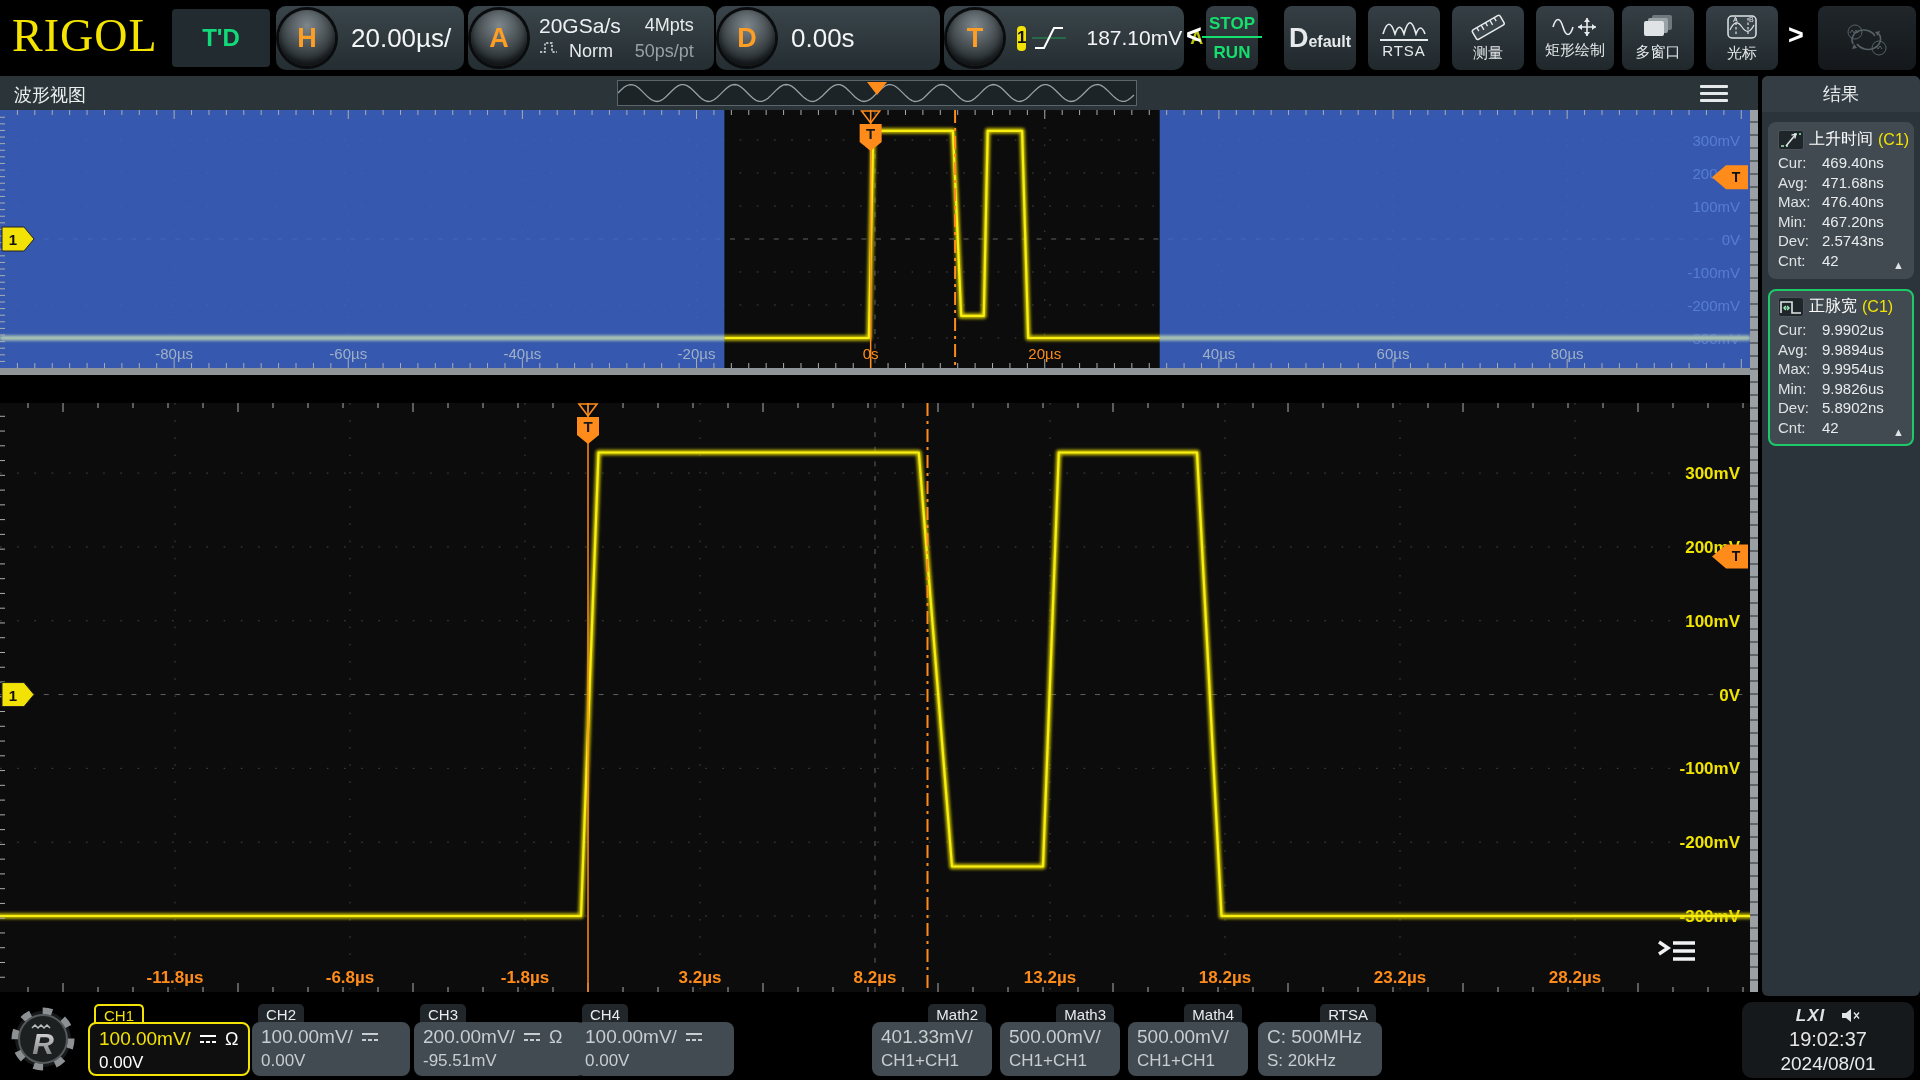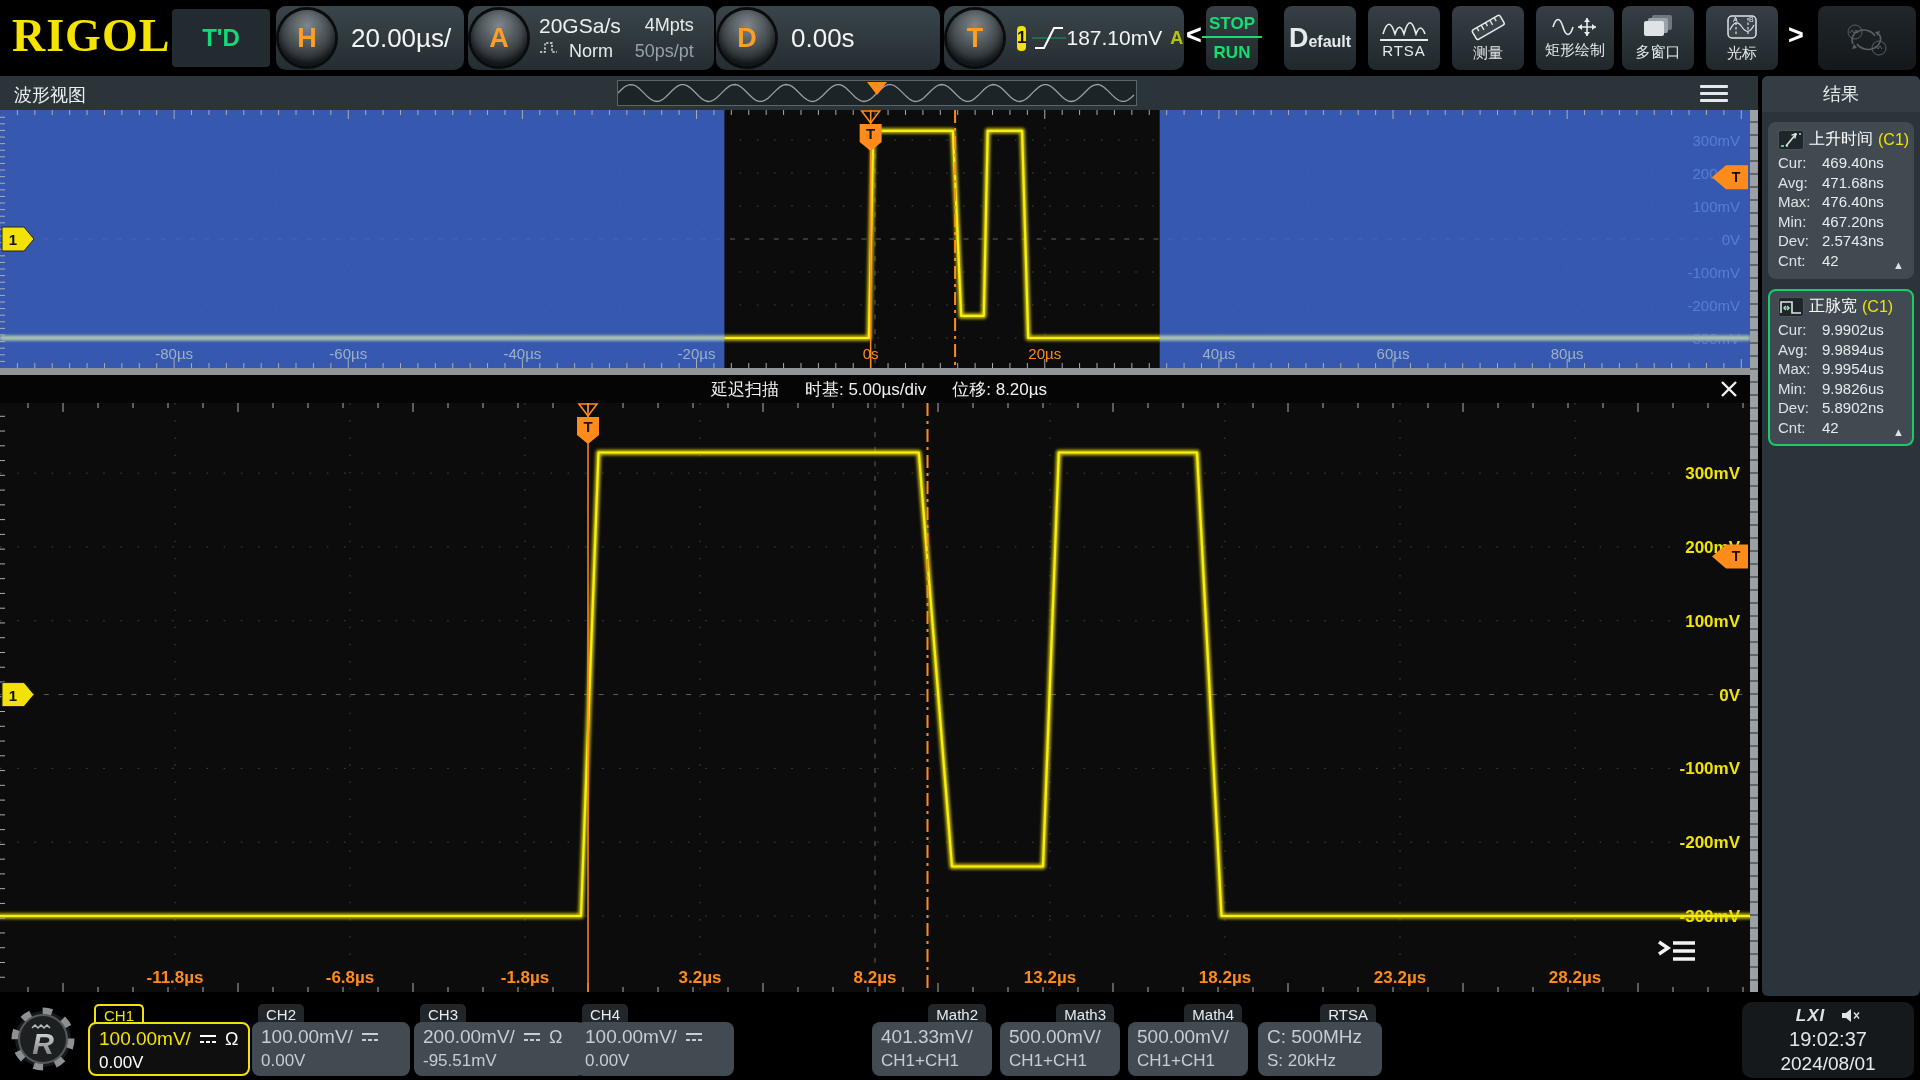--- a/index.html
+++ b/index.html
@@ -3,41 +3,41 @@
 <meta charset="utf-8">
 <style>
   *{box-sizing:border-box;margin:0;padding:0}
   html,body{background:#000}
   #screen{position:relative;width:1920px;height:1080px;background:#000;overflow:hidden;
           font-family:"Liberation Sans",sans-serif;color:#e8ebec}
 
   
   #top-bar{position:absolute;left:0;top:0;width:1920px;height:76px;background:#000}
   #logo{position:absolute;left:12px;top:10px;font-family:"Liberation Serif",serif;
-        font-size:46px;font-weight:bold;color:#f5e400;letter-spacing:1px;line-height:52px}
+        font-size:46px;font-weight:normal;color:#f5e400;letter-spacing:1px;line-height:52px}
   #trig-status{position:absolute;left:172px;top:9px;width:98px;height:58px;background:#222b2f;
         border-radius:4px;display:flex;align-items:center;justify-content:center;
         color:#12d97a;font-size:24px;font-weight:bold}
   .capsule{position:absolute;top:6px;height:64px;background:linear-gradient(#3a454b,#242d31);
         border-radius:10px;display:flex;align-items:center}
   .knob{width:56px;height:56px;border-radius:50%;flex:0 0 56px;margin-left:3px;
         background:radial-gradient(circle at 50% 28%,#7d878c,#23292c 75%);
         box-shadow:0 0 0 3px #0a0c0d, inset 0 -4px 7px rgba(0,0,0,.55);
         display:flex;align-items:center;justify-content:center;
         color:#ff9e24;font-size:27px;font-weight:bold}
   .cap-value{color:#f3f5f6;font-size:26px;margin-left:16px;white-space:nowrap}
   .a-col1{margin-left:12px;display:flex;flex-direction:column;gap:3px}
   .a-rate{font-size:21px;color:#eef1f2}
   .a-mode-row{display:flex;gap:6px;font-size:18px;color:#e8ebec}
   .a-col2{margin-left:14px;margin-right:12px;display:flex;flex-direction:column;gap:5px;align-items:flex-end}
   .a-pts{font-size:18px;color:#e8ebec}
   .a-res{font-size:18px;color:#97a1a6}
   .t-src{width:27px;height:25px;background:#f2e205;border-radius:4px;color:#111;
         font-size:17px;font-weight:bold;display:flex;align-items:center;justify-content:center;margin-left:14px}
-  .t-level{font-size:21px;color:#f3f5f6;margin-left:0}
+  .t-level{font-size:21px;color:#f3f5f6;margin-left:20px}
   .t-suffix{font-size:18px;color:#b8c40a;font-weight:bold;margin-left:8px;margin-right:10px}
   .chev{position:absolute;top:20px;color:#fff;font-size:27px;font-weight:bold;cursor:pointer}
   .tool-btn{position:absolute;top:6px;width:72px;height:64px;border-radius:8px;
         background:linear-gradient(#353f45,#20282c);display:flex;flex-direction:column;
         align-items:center;justify-content:center;gap:3px;color:#e7eaec;font-size:15px;cursor:pointer}
   #btn-stoprun{left:1206px;width:52px}
   .sr{color:#14e06e;font-size:17px;font-weight:bold;line-height:20px;padding:0 7px}
   .sr.stop{border-bottom:2px solid #14e06e;padding-bottom:2px;margin-bottom:2px}
   #btn-default{left:1284px}
   .def-D{font-size:27px;font-weight:bold}
@@ -569,34 +569,20 @@
         </g>
         <g>
           <polygon points="2,117 24,117 34,129 24,141 2,141" fill="#f2e205" stroke="#222" stroke-width="1"></polygon>
           <text x="13" y="135" text-anchor="middle" font-size="15" font-weight="bold" fill="#111">1</text>
         </g>
       </svg>
   </div>
 
   <div id="hscroll"></div>
 
-  <div id="delay-bar">
-    <span>延迟扫描</span>
-    <span>
-      <span>时基:</span> <span>5.00µs/div</span>
-    </span>
-    <span>
-      <span>位移:</span> <span>8.20µs</span>
-    </span>
-    <span id="delay-close">
-      <svg width="22" height="22" viewBox="0 0 22 22">
-          <path d="M4 4 L18 18 M18 4 L4 18" stroke="#f0f2f3" stroke-width="2.4"></path>
-        </svg>
-    </span>
-  </div>
 
   <div id="lower-plot">
     <svg id="svg-lower" width="1750" height="589">
         <rect x="0" y="0" width="1750" height="589" fill="#0c0c0c"></rect>
         <g>
           <line x1="175" y1="0" x2="175" y2="589" stroke="#474747" stroke-width="1" stroke-dasharray="1.6 15.6"></line>
           <line x1="350" y1="0" x2="350" y2="589" stroke="#474747" stroke-width="1" stroke-dasharray="1.6 15.6"></line>
           <line x1="525" y1="0" x2="525" y2="589" stroke="#474747" stroke-width="1" stroke-dasharray="1.6 15.6"></line>
           <line x1="700" y1="0" x2="700" y2="589" stroke="#474747" stroke-width="1" stroke-dasharray="1.6 15.6"></line>
           <line x1="1050" y1="0" x2="1050" y2="589" stroke="#474747" stroke-width="1" stroke-dasharray="1.6 15.6"></line>

